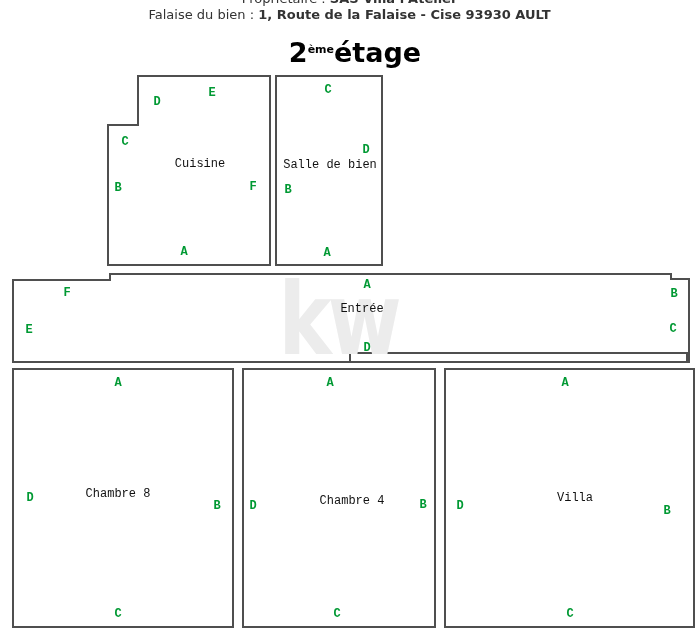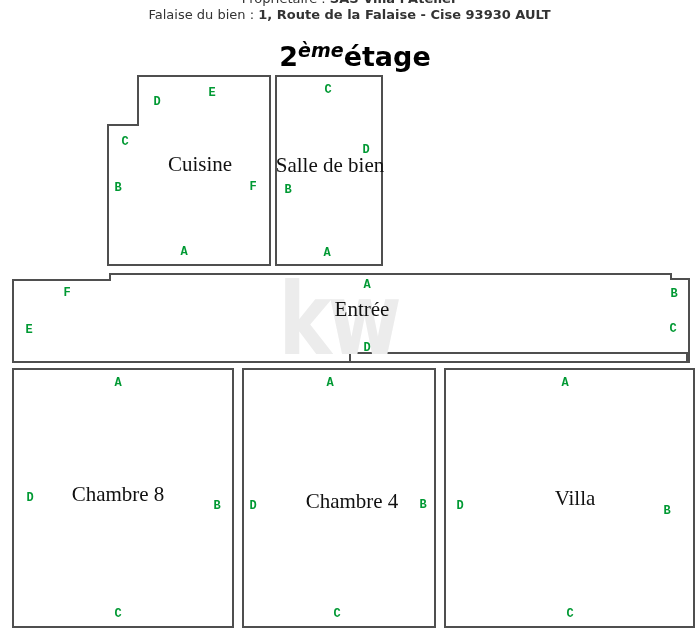--- a/index.html
+++ b/index.html
@@ -13,35 +13,35 @@
     position:absolute;left:0;width:699px;text-align:center;
     font-size:13px;line-height:15px;color:#333333;white-space:nowrap;
   }
   .hline b{font-weight:bold;}
   #owner-line{top:-9px;}   
   #address-line{top:7px;}
   .title{
     position:absolute;top:34px;left:0;width:710px;text-align:center;
     font-size:27px;font-weight:bold;color:#000;line-height:32px;
   }
-  .title sup{font-size:19px;vertical-align:9px;font-style:italic;}
+  .title sup{font-size:11px;vertical-align:9px;}
   .title .suffix{}
   
   .plan-svg{position:absolute;left:0;top:0;}
   .wall{fill:#ffffff;stroke:#4f4f4f;stroke-width:2px;}
   .wall-line{fill:none;stroke:#4f4f4f;stroke-width:2px;}
   .lt{
     position:absolute;transform:translate(-50%,-50%);
     font-family:"Liberation Mono","DejaVu Sans Mono",monospace;
     font-size:12px;font-weight:bold;color:#009933;white-space:nowrap;
   }
   .rlabel{
     position:absolute;transform:translate(-50%,-50%);
-    font-family:Liberation Serif, serif;
-    font-size:21px;color:#111111;white-space:nowrap;
+    font-family:Liberation Mono, monospace;
+    font-size:12px;color:#111111;white-space:nowrap;
   }
   
   .wm-clip{
     position:absolute;left:14px;top:276px;width:674px;height:86px;
     overflow:hidden;pointer-events:none;
   }
   .wm{
     position:absolute;left:324px;top:44px;
     transform:translate(-50%,-50%) scaleX(0.8);
     font-size:100px;line-height:100px;font-weight:bold;

